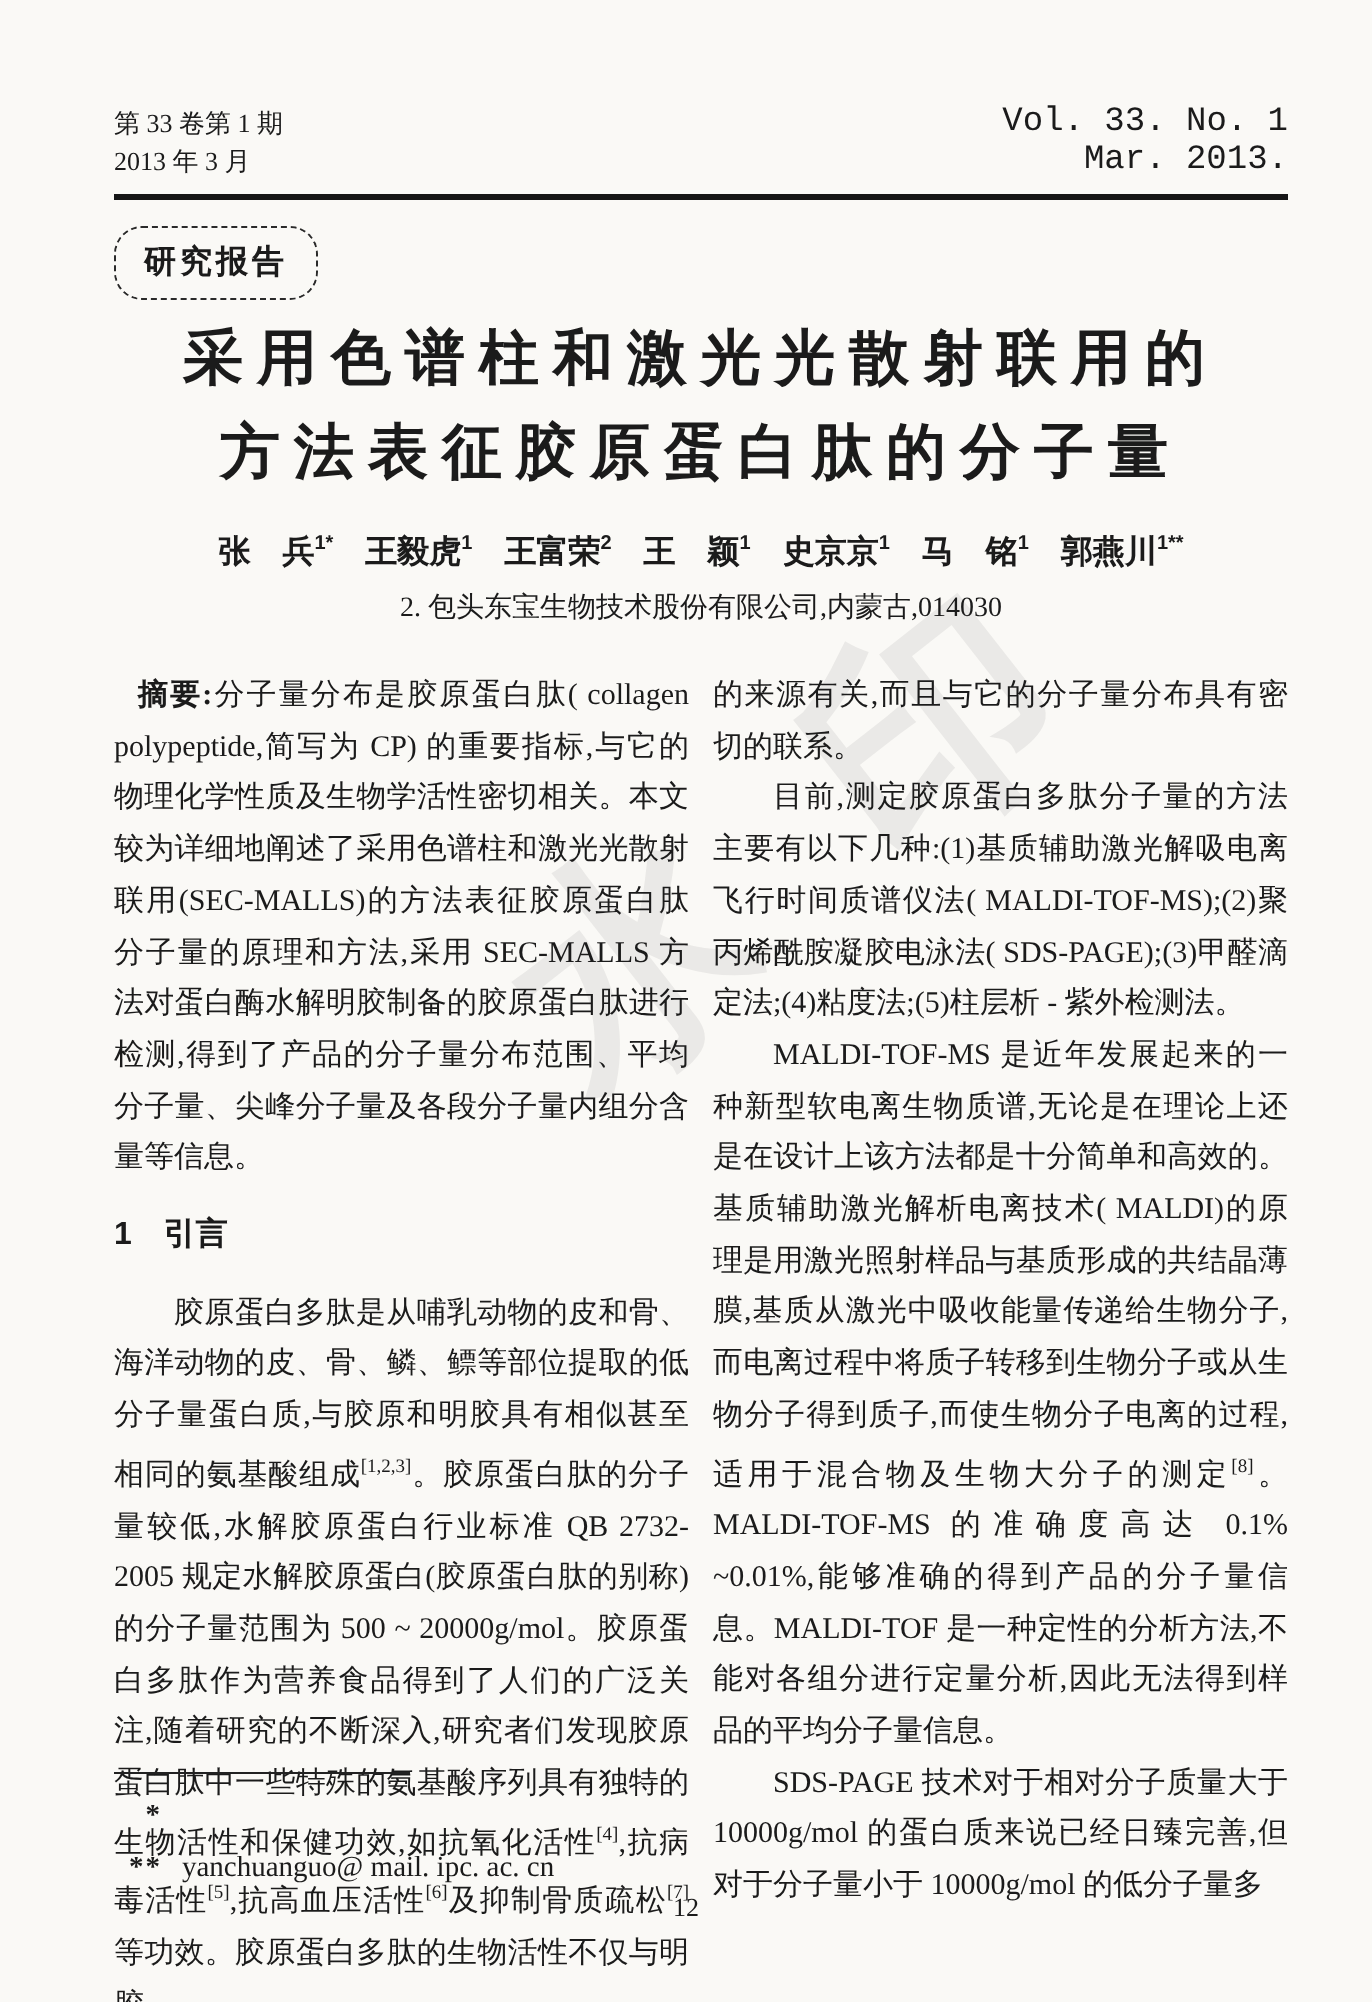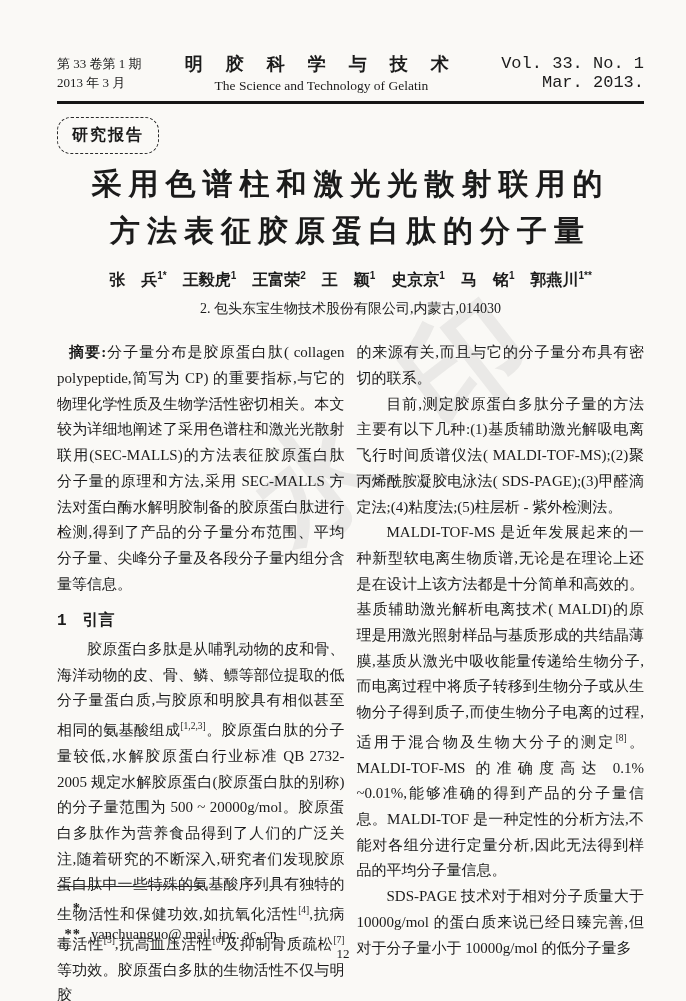--- a/index.html
+++ b/index.html
@@ -70,21 +70,21 @@
   .authors { text-align: center; font-size: 16px; font-weight: bold; margin-top: 16px; font-family: "Liberation Sans","DejaVu Sans",sans-serif; }
   .authors sup { font-size: 10px; font-weight: bold; }
   .affil { text-align: center; font-size: 14px; line-height: 22px; margin-top: 7px; }
 
   
   .body-cols { display: flex; gap: 12px; margin-top: 20px; }
   .bcol { width: 288px; font-size: 15px; line-height: 25.7px; text-align: justify; }
   .bcol p { text-align: justify; }
   .bcol sup { font-size: 9.5px; }
   .indent { text-indent: 2em; }
-  .sec-heading { font-weight: bold; font-size: 16px; margin: 12px 0 2px 0; font-family: Liberation Mono, monospace; }
+  .sec-heading { font-weight: bold; font-size: 16px; margin: 12px 0 14px 0; font-family: Liberation Sans, sans-serif; }
 
   
   .footnote-block { position: absolute; left: 57px; top: 886px; width: 300px; }
   .footnote-rule { width: 148px; border-top: 1.4px solid #222; margin-bottom: 8px; }
   .footnote-row { display: flex; font-size: 14.5px; line-height: 26px; }
   .footnote-row .marker { width: 34px; text-align: right; padding-right: 10px; font-weight: bold; letter-spacing: 1px; }
   .page-number { position: absolute; left: 0; right: 0; top: 946px; text-align: center; font-size: 13px; }
 </style>
 </head>
 <body>
@@ -92,24 +92,20 @@
 <div class="page">
 
   <div class="watermark">水印</div>
 
   <div class="content">
 
     <div class="jheader">
       <div class="col-left">
         <div>第 33 卷第 1 期</div>
         <div>2013 年 3 月</div>
-      </div>
-      <div class="col-center">
-        <div class="jtitle-cn">明 胶 科 学 与 技 术</div>
-        <div class="jtitle-en">The Science and Technology of Gelatin</div>
       </div>
       <div class="col-right">
         <div>Vol. 33. No. 1</div>
         <div>Mar. 2013.</div>
       </div>
     </div>
     <div class="double-rule"></div>
 
     <div class="badge-wrap">
       <span class="badge">研究报告</span>

